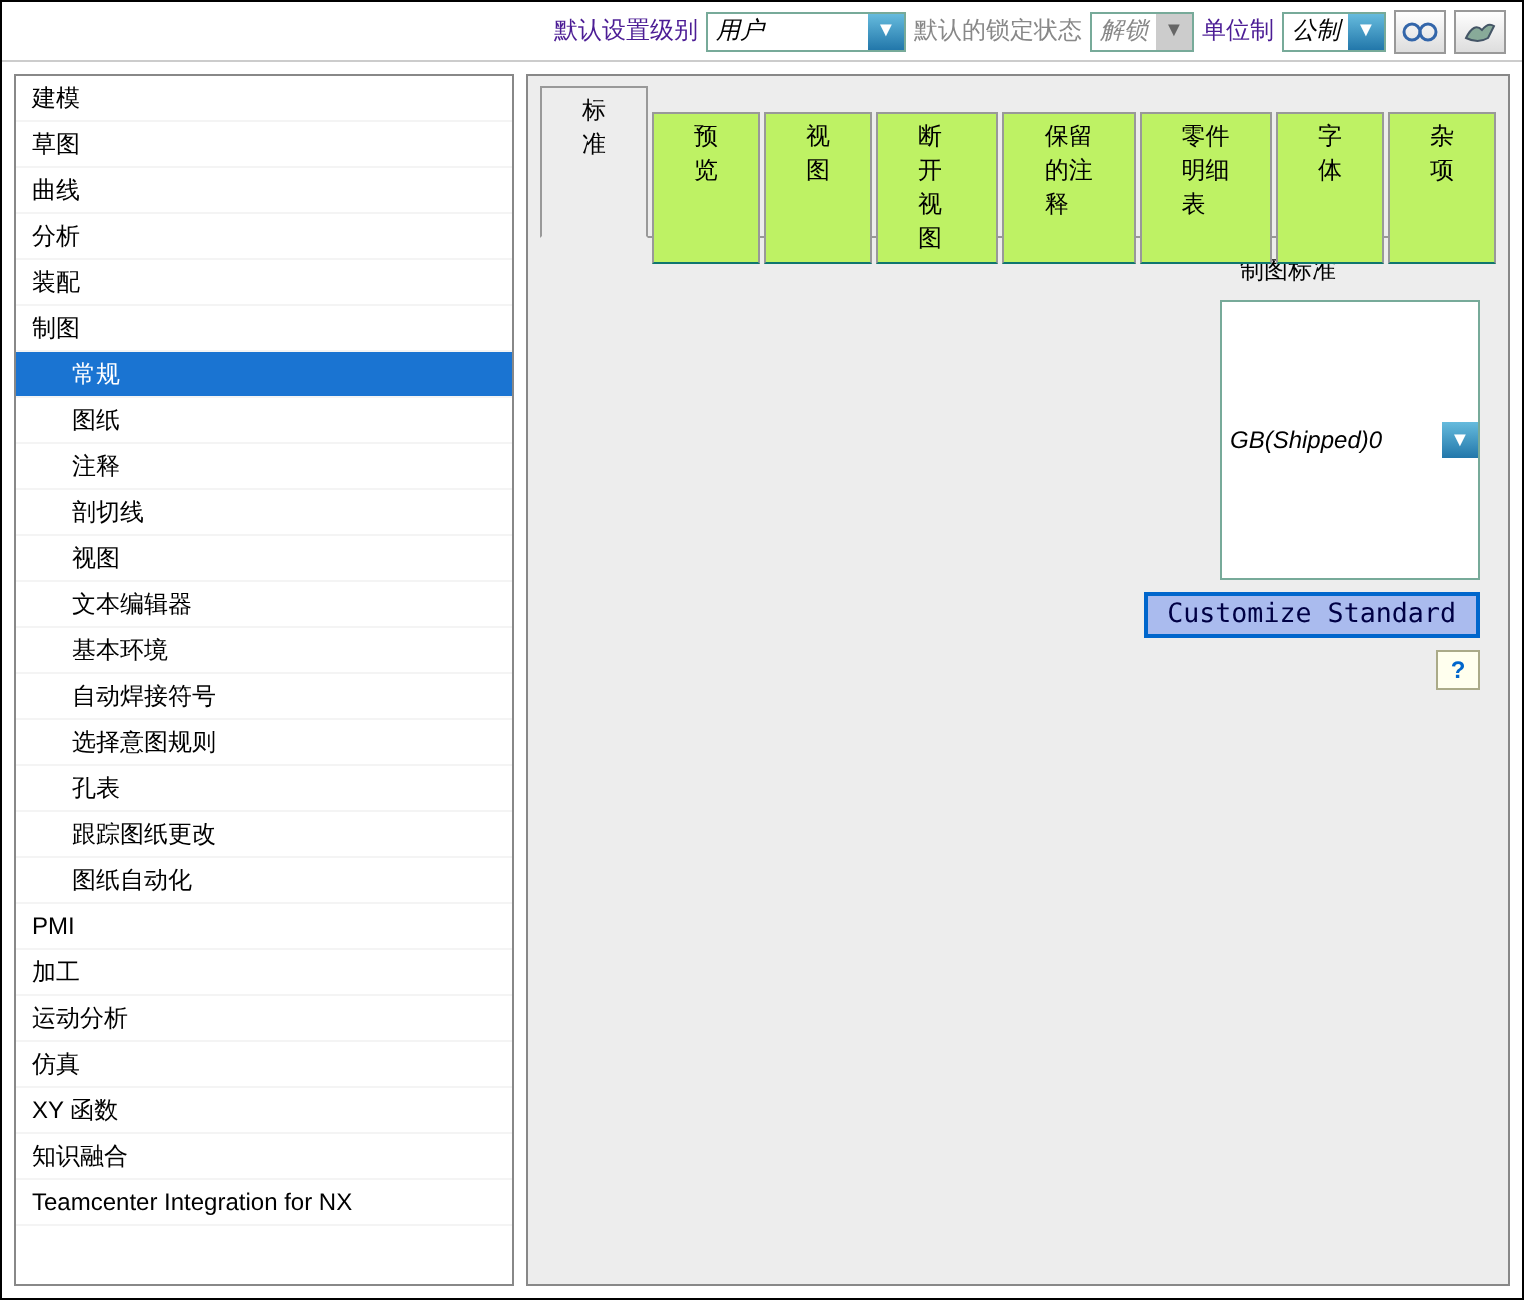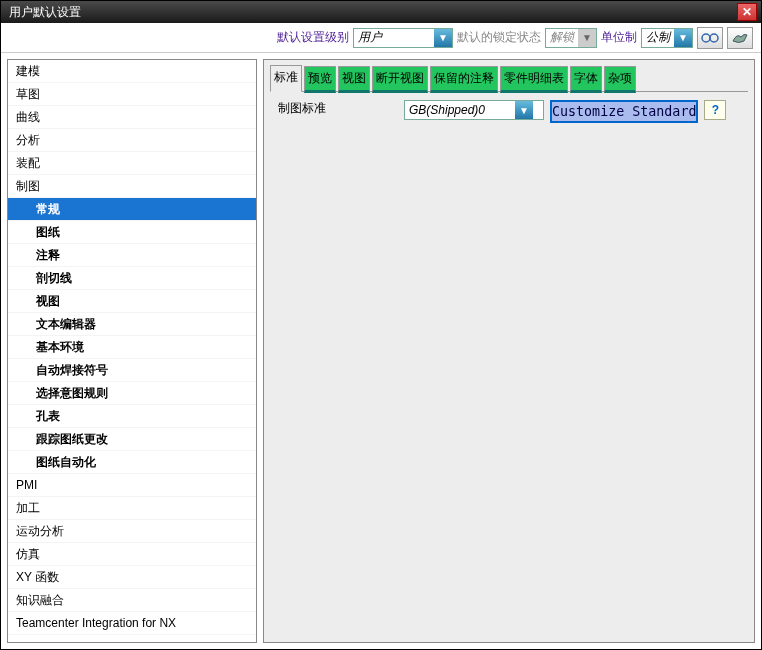--- a/index.html
+++ b/index.html
@@ -13,45 +13,41 @@
   .toolbar-row .muted { color:#888; }
   .combo { border:1px solid #7a9; background:#fff; height:20px; display:inline-flex; align-items:center; }
   .combo .val { padding:0 4px; min-width:60px; display:inline-block;font-style:italic; }
   .combo .drop { width:18px; height:18px; background:linear-gradient(#6bd,#27a); color:#fff; display:flex; align-items:center; justify-content:center; font-size:10px; cursor:pointer; }
   .combo.off .drop { background:#ccc; color:#666; }
   .icon-btn { width:26px; height:22px; border:1px solid #999; background:linear-gradient(#fefefe,#ddd); display:flex; align-items:center; justify-content:center; cursor:pointer; }
   .body-area { flex:1; display:flex; gap:6px; padding:6px; }
   .tree-pane { width:250px; border:1px solid #888; background:#fff; overflow:hidden; display:flex; flex-direction:column; }
   .tree-scroll { flex:1; overflow-y:auto; }
   .tree-item { padding:2px 8px; cursor:pointer; white-space:nowrap; border-bottom:1px solid #f4f4f4; line-height:18px; }
-  .tree-item.child { padding-left:28px;font-weight:bold; }
+  .tree-item.child { padding-left:28px; }
   .tree-item.selected { background:#1a74d2; color:#fff; }
   .content-pane { flex:1; border:1px solid #888; background:#ededed; display:flex; flex-direction:column; }
   .tabs { display:flex; gap:2px; padding:4px 6px 0 6px; }
-  .tab { border:1px solid #999; border-bottom:1px solid #ededed; background:#ededed; padding:3px 3px; cursor:pointer; position:relative; top:1px; }
-  .tab:not(.active){ background:#22c55e; border-bottom:3px solid #0f766e; top:2px; }
+  .tab { border:1px solid #999; border-bottom:1px solid #ededed; background:#ededed; padding:3px 20px; cursor:pointer; position:relative; top:1px; }
+  .tab:not(.active){ background:#bef264; border-bottom:1px solid #0f766e; top:14px; }
   .tab-area { flex:1; border-top:1px solid #999; margin:0 6px 6px 6px; background:#ededed; padding:8px; }
-  .field-row { display:flex; align-items:flex-start; gap:6px; }
+  .field-row { display:flex; align-items:flex-end; gap:6px;flex-direction:column; }
   .field-row .label { width:120px; }
-  .btn-cust { border:2px solid #06c; background:#abe; color:#004; padding:2px 0; cursor:pointer; font-family: monospace; }
+  .btn-cust { border:2px solid #06c; background:#abe; color:#004; padding:2px 10px; cursor:pointer; font-family: monospace; }
   .help-icon { width:22px; height:20px; border:1px solid #aa8; background:#ffe; display:flex;align-items:center;justify-content:center; color:#06c; font-weight:bold; cursor:pointer; }
   
   .tree-scroll::-webkit-scrollbar { width:16px; }
   .tree-scroll::-webkit-scrollbar-thumb { background:#c4c4c4; border:1px solid #888; }
   .tree-scroll::-webkit-scrollbar-track { background:#eee; }
 </style>
 </head>
 <body>
 
 <div class="window">
 
-  <div class="titlebar">
-    <span class="title">用户默认设置</span>
-    <div class="close-btn">✕</div>
-  </div>
 
   <div class="toolbar-row">
     <label>默认设置级别</label>
     <div class="combo">
       <span class="val" style="min-width:80px">用户</span>
       <span class="drop">▼</span>
     </div>
     <label class="muted">默认的锁定状态</label>
     <div class="combo off">
       <span class="val muted" style="min-width:32px">解锁</span>

